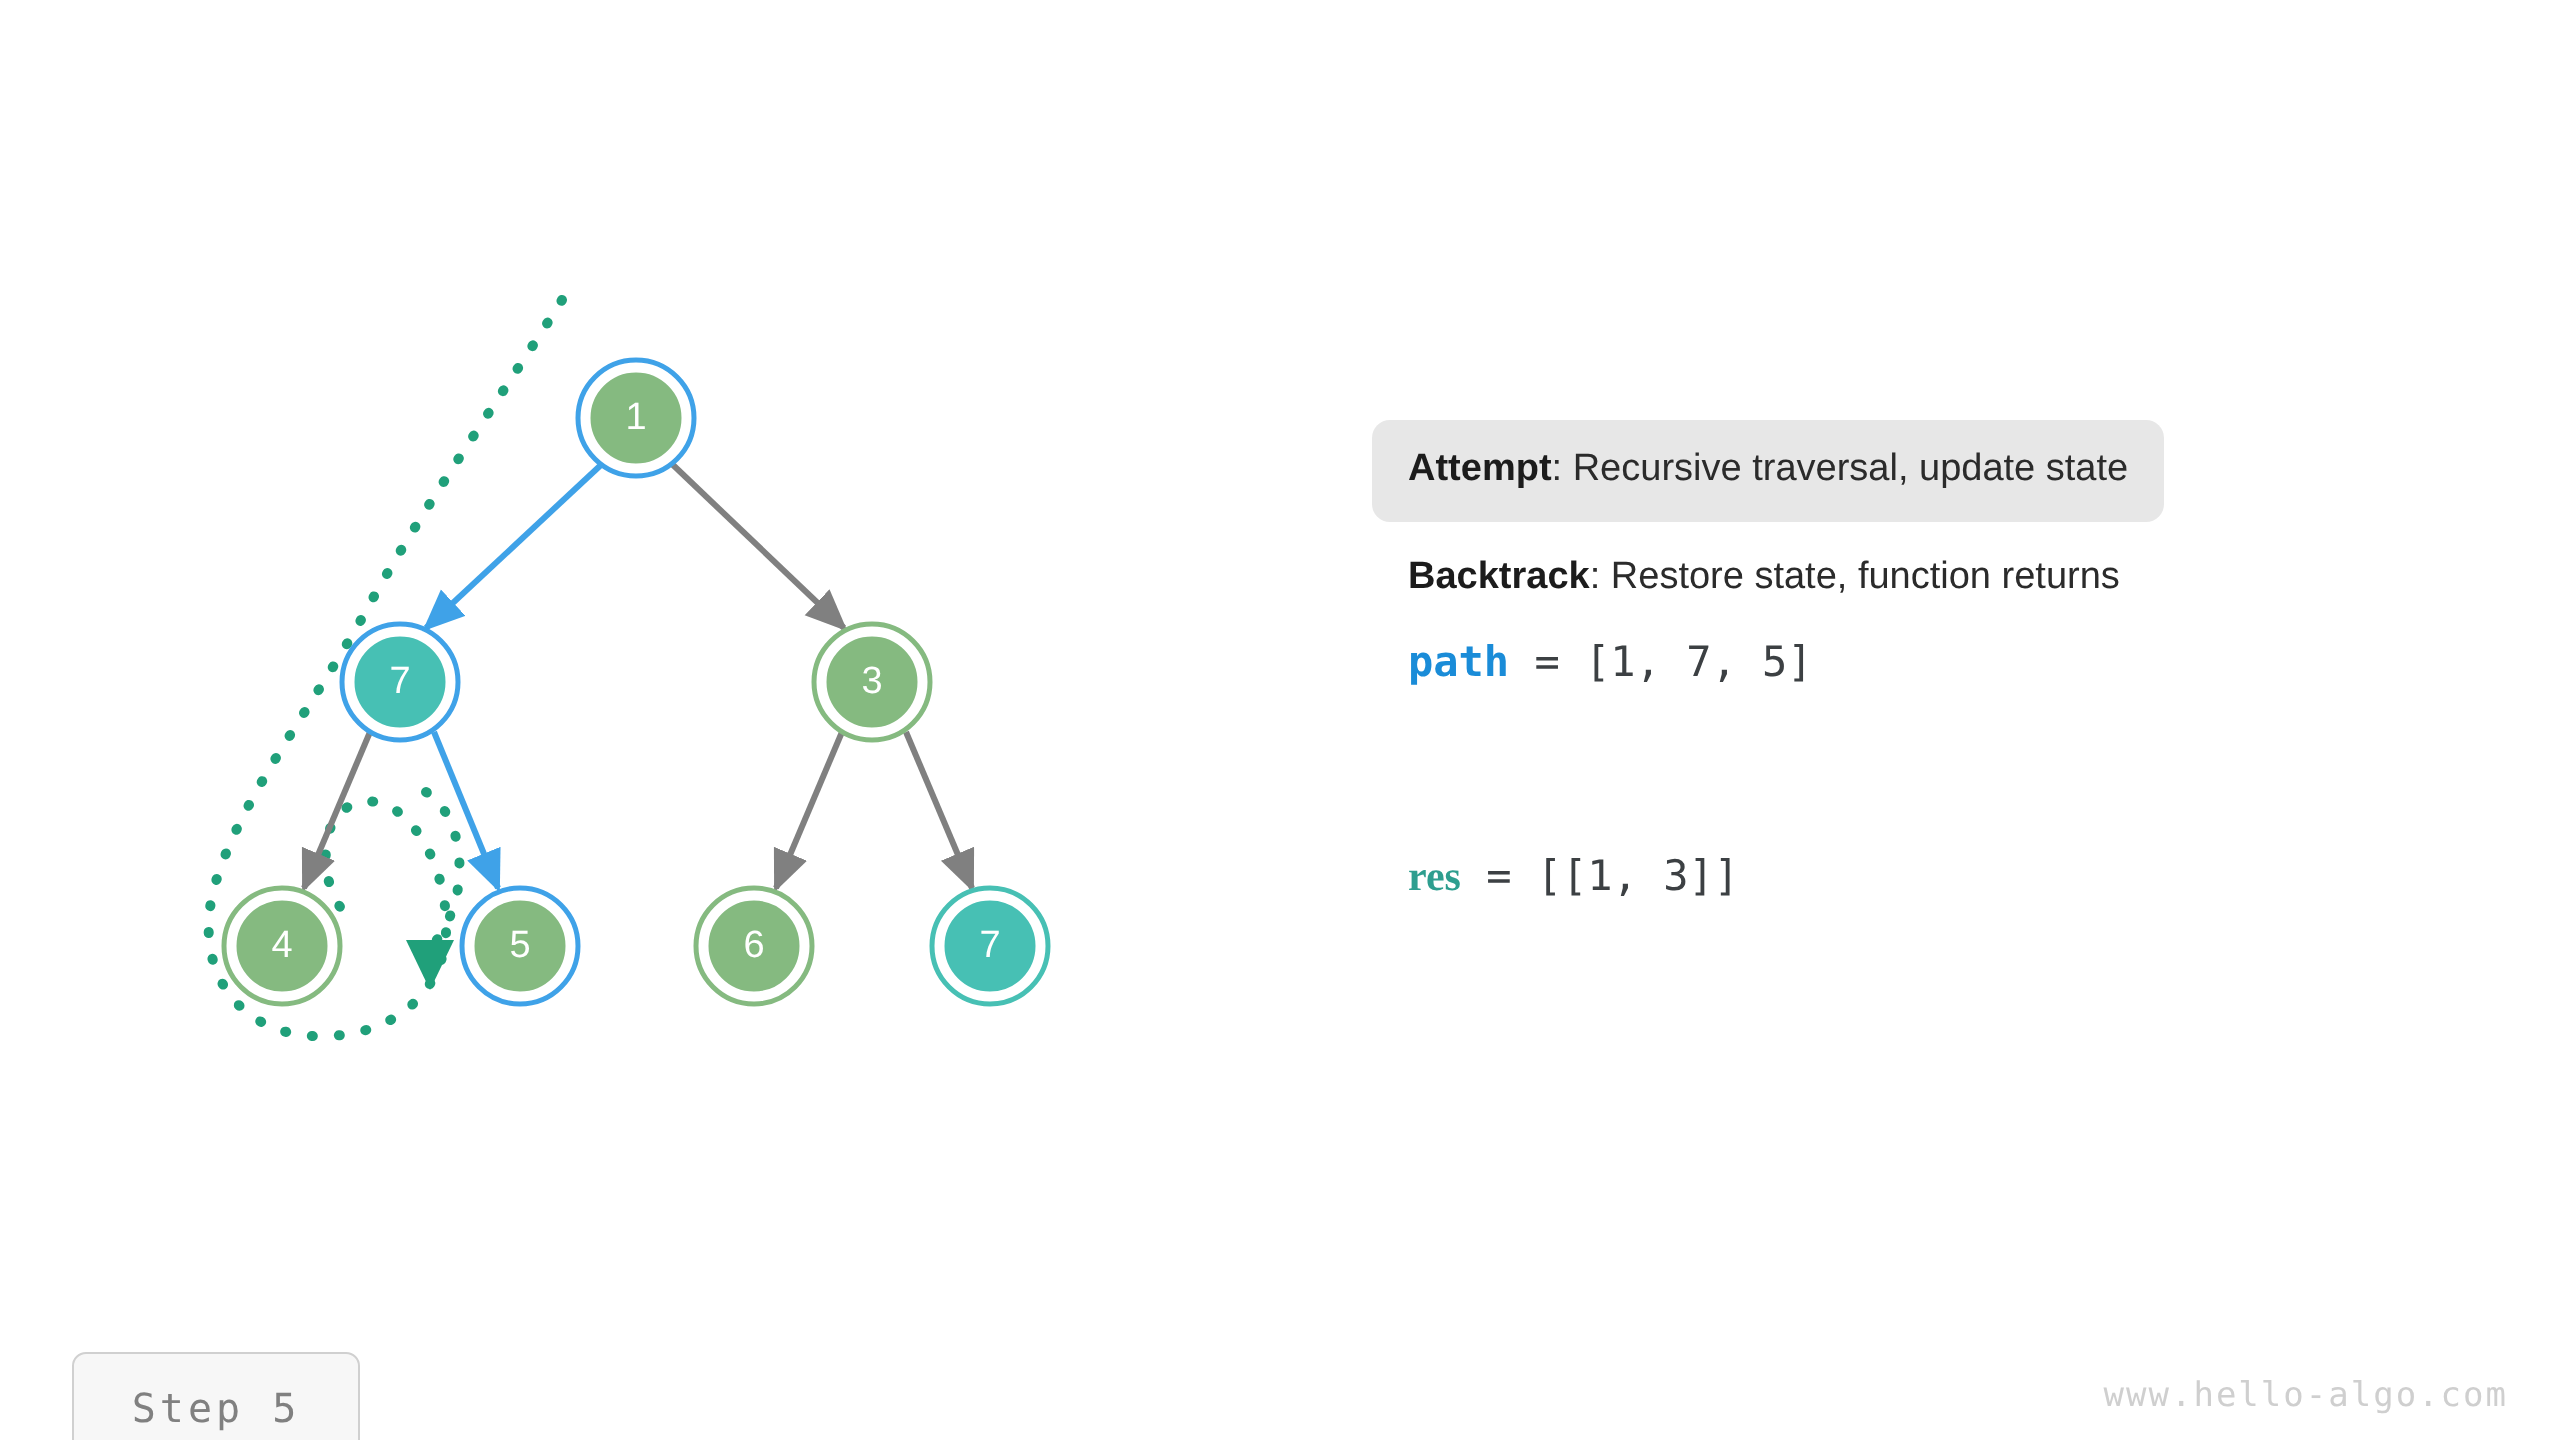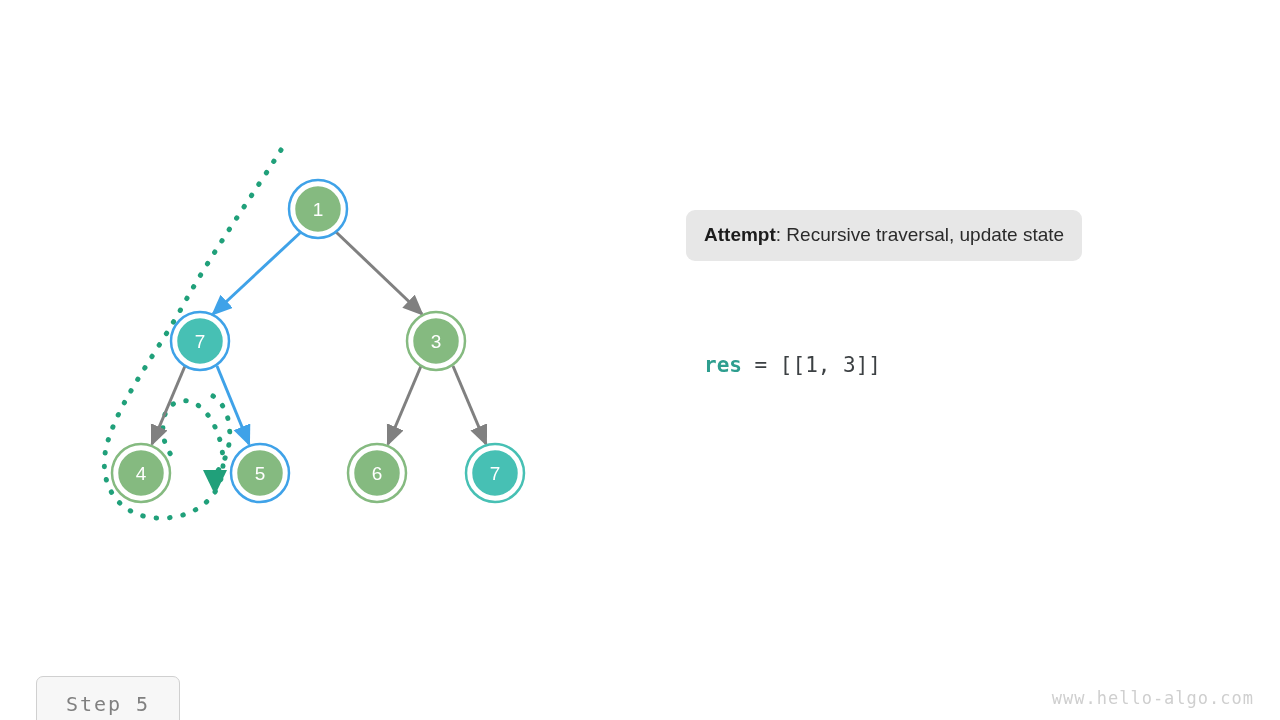--- a/index.html
+++ b/index.html
@@ -73,20 +73,21 @@
     padding: 8px 18px 0 18px;
     white-space: pre;
   }
   .code-line .var-path {
     color: #1a8cd8;
     font-weight: bold;
   }
   .code-line .var-res {
     color: #2e9e8f;
     font-weight: bold;
+    font-family: Liberation Serif, serif;
   }
   #res-line {
     margin-top: 75px;
   }
 
   
   #step-badge {
     position: absolute;
     left: 36px;
     top: 676px;
@@ -194,21 +195,23 @@
     <g>
       <circle cx="495" cy="473" r="29" fill="none" stroke="#47c0b4" stroke-width="2.5"></circle>
       <circle cx="495" cy="473" r="24" fill="#47c0b4" stroke="#ffffff" stroke-width="2.5"></circle>
       <text class="node-label" x="495" y="473">7</text>
     </g>
   </svg>
 
   <div id="info-panel">
     <div id="attempt-row" class="info-line"><span class="kw">Attempt</span><span>: Recursive traversal, update state</span></div>
 
-
+    <div id="backtrack-row" class="info-line"><span class="kw">Backtrack</span><span>: Restore state, function returns</span></div>
+
+    <div class="code-line"><span class="var-path">path</span><span> = [1, 7, 5]</span></div>
 
     <div id="res-line" class="code-line"><span class="var-res">res</span><span> = [[1, 3]]</span></div>
   </div>
 
   <div id="step-badge">
     <span>Step 5</span>
   </div>
 
   <div id="watermark">
     <span>www.hello-algo.com</span>

